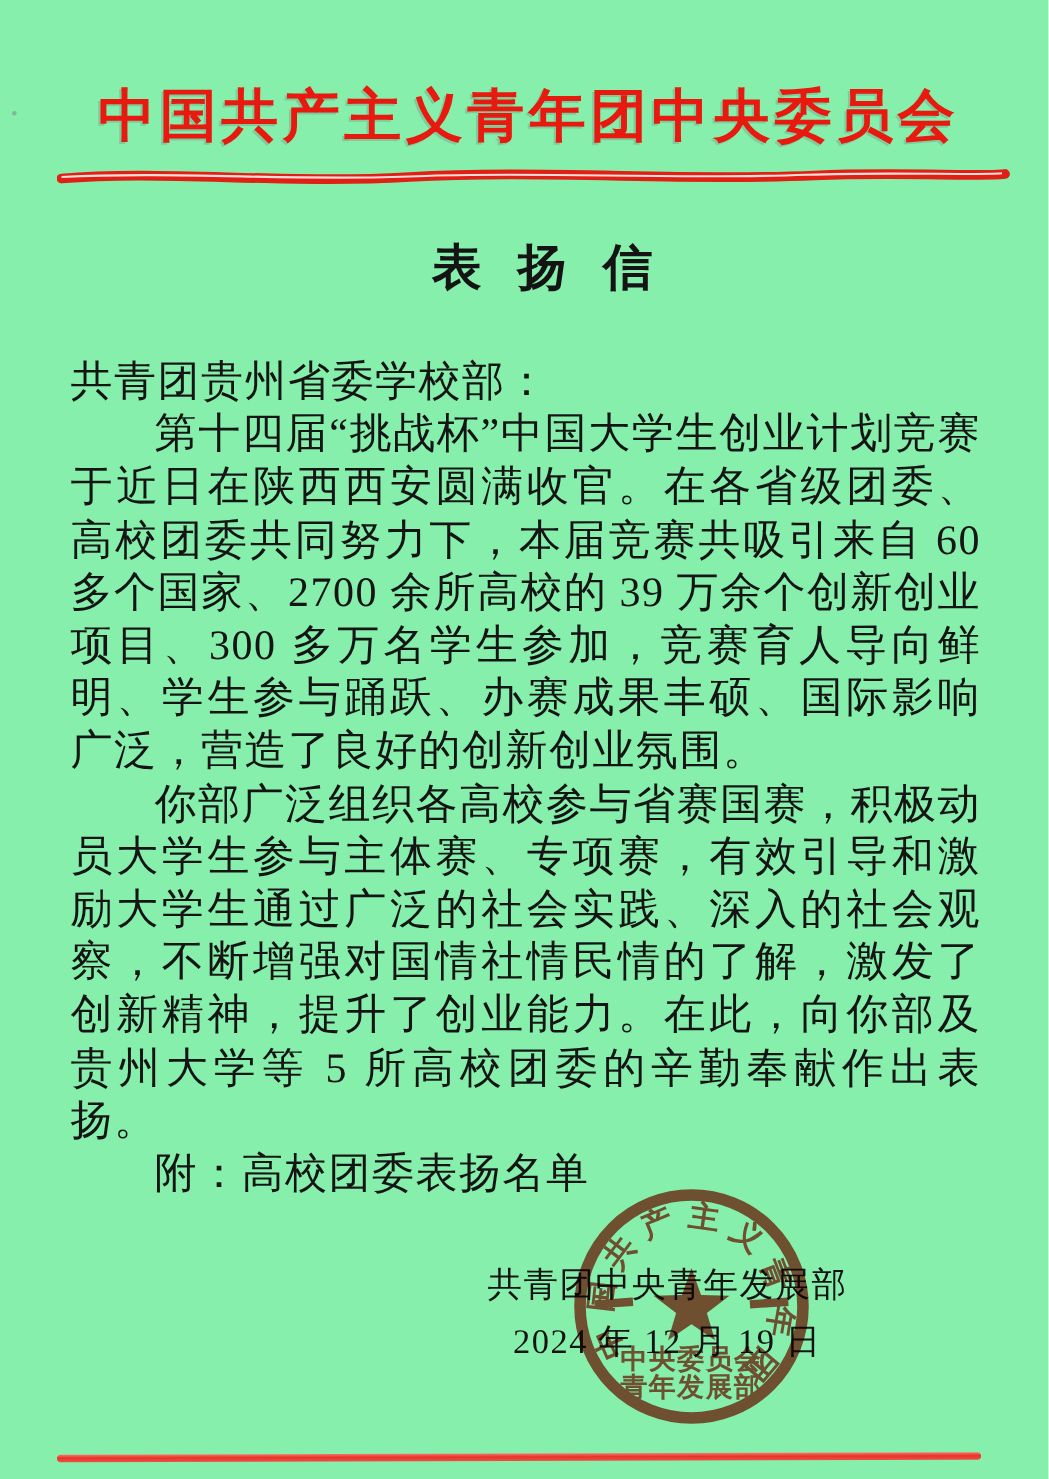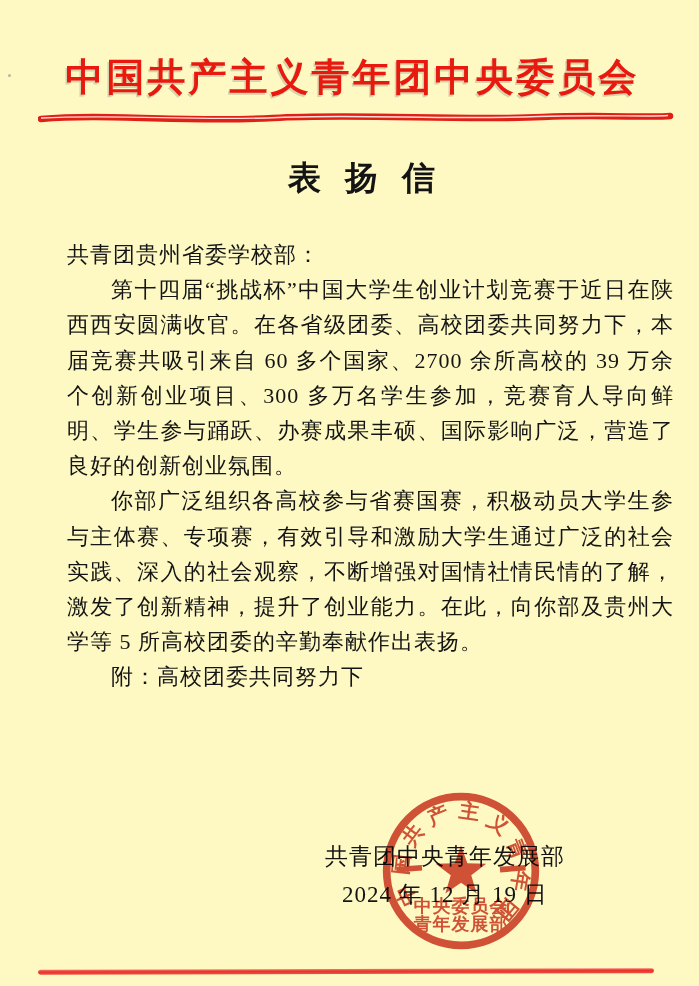--- a/index.html
+++ b/index.html
@@ -3,21 +3,21 @@
 <meta charset="utf-8">
 <style>
   html,body{margin:0;padding:0;}
   body{
     width:699px;height:986px;
     background:#ffffff;
     font-family:"Liberation Serif","DejaVu Serif",serif;
     position:relative;
     overflow:hidden;
   }
-  .page{position:absolute;inset:0;background:#fef9c3;padding-left:10px;}
+  .page{position:absolute;inset:0;background:#86efac;padding-left:10px;}
   
   .org-title{
     position:absolute;left:0;top:52px;width:100%;
     text-align:center;
     font-size:38px;font-weight:bold;
     color:#e8190e;
     letter-spacing:3px;
     padding-left:3px;
     text-shadow:-1.5px 1.5px 0 rgba(110,110,110,.28);
     white-space:nowrap;
@@ -27,24 +27,23 @@
   .letter-title{
     position:absolute;left:0;top:156px;width:100%;
     text-align:center;
     font-size:33px;font-weight:bold;color:#141414;
     letter-spacing:24px;padding-left:24px;
     white-space:nowrap;
   }
   
   .letter-body{
     position:absolute;left:47px;top:237px;width:607px;
-    font-size:22px;line-height:35.2px;color:#151515;
+    font-size:28px;line-height:35.2px;color:#151515;
     text-align:justify;text-align-last:left;
     letter-spacing:1px;
-    margin-left:20px;
   }
   .letter-body p{margin:0;padding:0;}
   .letter-body p.indent{text-indent:2em;font-family:Liberation Serif, serif;}
   .sign-name{
     position:absolute;left:325px;top:841px;width:230px;
     font-size:23px;color:#141414;letter-spacing:1px;
     white-space:nowrap;
   }
   .sign-date{
     position:absolute;left:342px;top:879px;width:200px;
@@ -78,21 +77,21 @@
     <path d="M 3,11 C 70,5 150,15 235,10 C 320,5 420,13 505,9 C 560,6.5 615,10 632,8" fill="none" stroke="#e02015" stroke-width="6.5" stroke-linecap="round"></path>
     <path d="M 3,10 C 80,6 160,13 240,9.5 C 320,6 410,12 500,8.5 C 558,6.5 612,9 630,7.5" fill="none" stroke="#ffffff" stroke-width="1.4" opacity="0.85"></path>
   </svg>
 
   <div class="letter-title">表扬信</div>
 
   <div class="letter-body">
     <p class="salutation">共青团贵州省委学校部：</p>
     <p class="indent">第十四届“挑战杯”中国大学生创业计划竞赛于近日在陕西西安圆满收官。在各省级团委、高校团委共同努力下，本届竞赛共吸引来自 60 多个国家、2700 余所高校的 39 万余个创新创业项目、300 多万名学生参加，竞赛育人导向鲜明、学生参与踊跃、办赛成果丰硕、国际影响广泛，营造了良好的创新创业氛围。</p>
     <p class="indent">你部广泛组织各高校参与省赛国赛，积极动员大学生参与主体赛、专项赛，有效引导和激励大学生通过广泛的社会实践、深入的社会观察，不断增强对国情社情民情的了解，激发了创新精神，提升了创业能力。在此，向你部及贵州大学等 5 所高校团委的辛勤奉献作出表扬。</p>
-    <p class="indent">附：高校团委共同努力下</p>
+    <p class="indent">附：高校团委表扬名单</p>
   </div>
 
   <div class="sign-name">共青团中央青年发展部</div>
 
   <div class="sign-date">2024 年 12 月 19 日</div>
 
   <svg class="seal" viewBox="0 0 160 160">
     <circle cx="80" cy="81" r="72.5" fill="none" stroke="#cc4131" stroke-width="7.5"></circle>
     <g id="arc-chars">
         <text x="80" y="29" text-anchor="middle" font-size="20" fill="#cc4131" transform="rotate(-114 80 81)">中</text>

